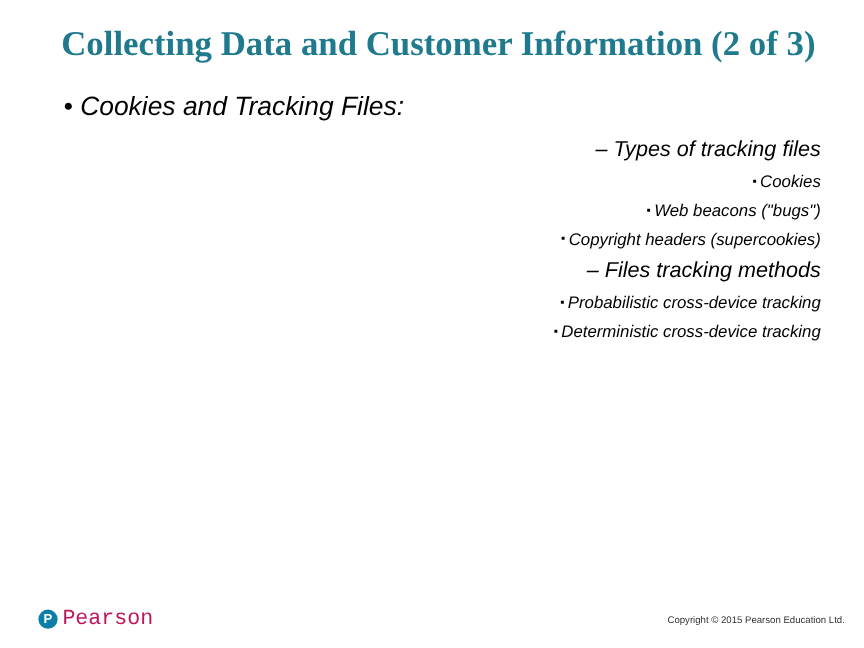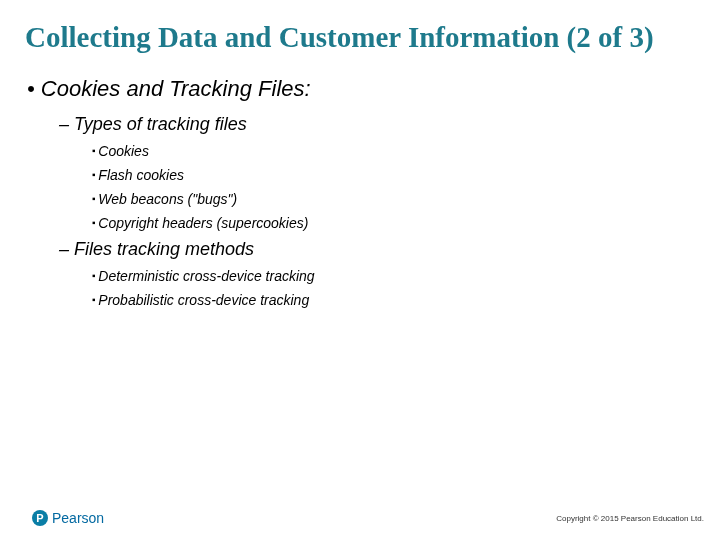--- a/index.html
+++ b/index.html
@@ -10,38 +10,38 @@
     background: #ffffff;
     font-family: Arial, Helvetica, sans-serif;
     color: #000;
     overflow: hidden;
     position: relative;
   }
   .slide {
     box-sizing: border-box;
     width: 716px;
     height: 540px;
-    padding: 20px 32px 0 25px;
+    padding: 20px 32px 0 51px;
     position: relative;
   }
   .title {
     font-family: "Times New Roman", Times, serif;
     font-weight: bold;
     font-size: 29px;
     line-height: 1.18;
     color: #1e7a8c;
     margin: 0 0 22px 0;
   }
   ul { list-style: none; margin: 0; padding: 0; }
 
   .lvl1 { margin-left: 2px; font-style: italic; }
   .lvl1 > li { font-size: 22px; margin-bottom: 10px; }
   .lvl1 > li::before { content: "• "; }
 
-  .lvl2 { margin-left: 32px; margin-top: 12px; }
+  .lvl2 { margin-left: 32px; margin-top: 12px; text-align: right; }
   .lvl2 > li { font-size: 18px; margin-bottom: 8px; margin-top: 8px; }
   .lvl2 > li::before { content: "– "; }
 
   .lvl3 { margin-left: 33px; margin-top: 8px; }
   .lvl3 > li { font-size: 14px; margin-bottom: 8px; }
   .lvl3 > li::before { content: "▪  "; font-size: 10px; position: relative; top: -2px; }
 
   .footer {
     position: absolute;
     left: 32px;
@@ -63,23 +63,23 @@
     background: #0a7ea6;
     color: #fff;
     font-weight: bold;
     font-size: 11px;
     display: flex;
     align-items: center;
     justify-content: center;
     font-family: Arial, sans-serif;
   }
   .logo-text {
-    font-family: Liberation Sans, sans-serif;
-    font-size: 14px;
-    color: #0369a1;
+    font-family: Liberation Mono, monospace;
+    font-size: 18px;
+    color: #be185d;
   }
   .copyright {
     font-size: 8px;
     color: #333;
   }
 </style>
 </head>
 <body>
 
 <div class="slide">
@@ -87,30 +87,29 @@
   <h1 class="title">Collecting Data and Customer Information (2 of 3)</h1>
 
   <ul class="lvl1">
     <li>
       <span>Cookies and Tracking Files:</span>
       <ul class="lvl2">
         <li>
           <span>Types of tracking files</span>
           <ul class="lvl3">
             <li><span>Cookies</span></li>
-            <li><span>Flash cookies</span></li>
             <li><span>Web beacons ("bugs")</span></li>
             <li><span>Copyright headers (supercookies)</span></li>
           </ul>
         </li>
         <li>
           <span>Files tracking methods</span>
           <ul class="lvl3">
+            <li><span>Probabilistic cross-device tracking</span></li>
             <li><span>Deterministic cross-device tracking</span></li>
-            <li><span>Probabilistic cross-device tracking</span></li>
           </ul>
         </li>
       </ul>
     </li>
   </ul>
 
   <div class="footer">
     <div class="logo">
       <div class="logo-mark">P</div>
       <span class="logo-text">Pearson</span>

